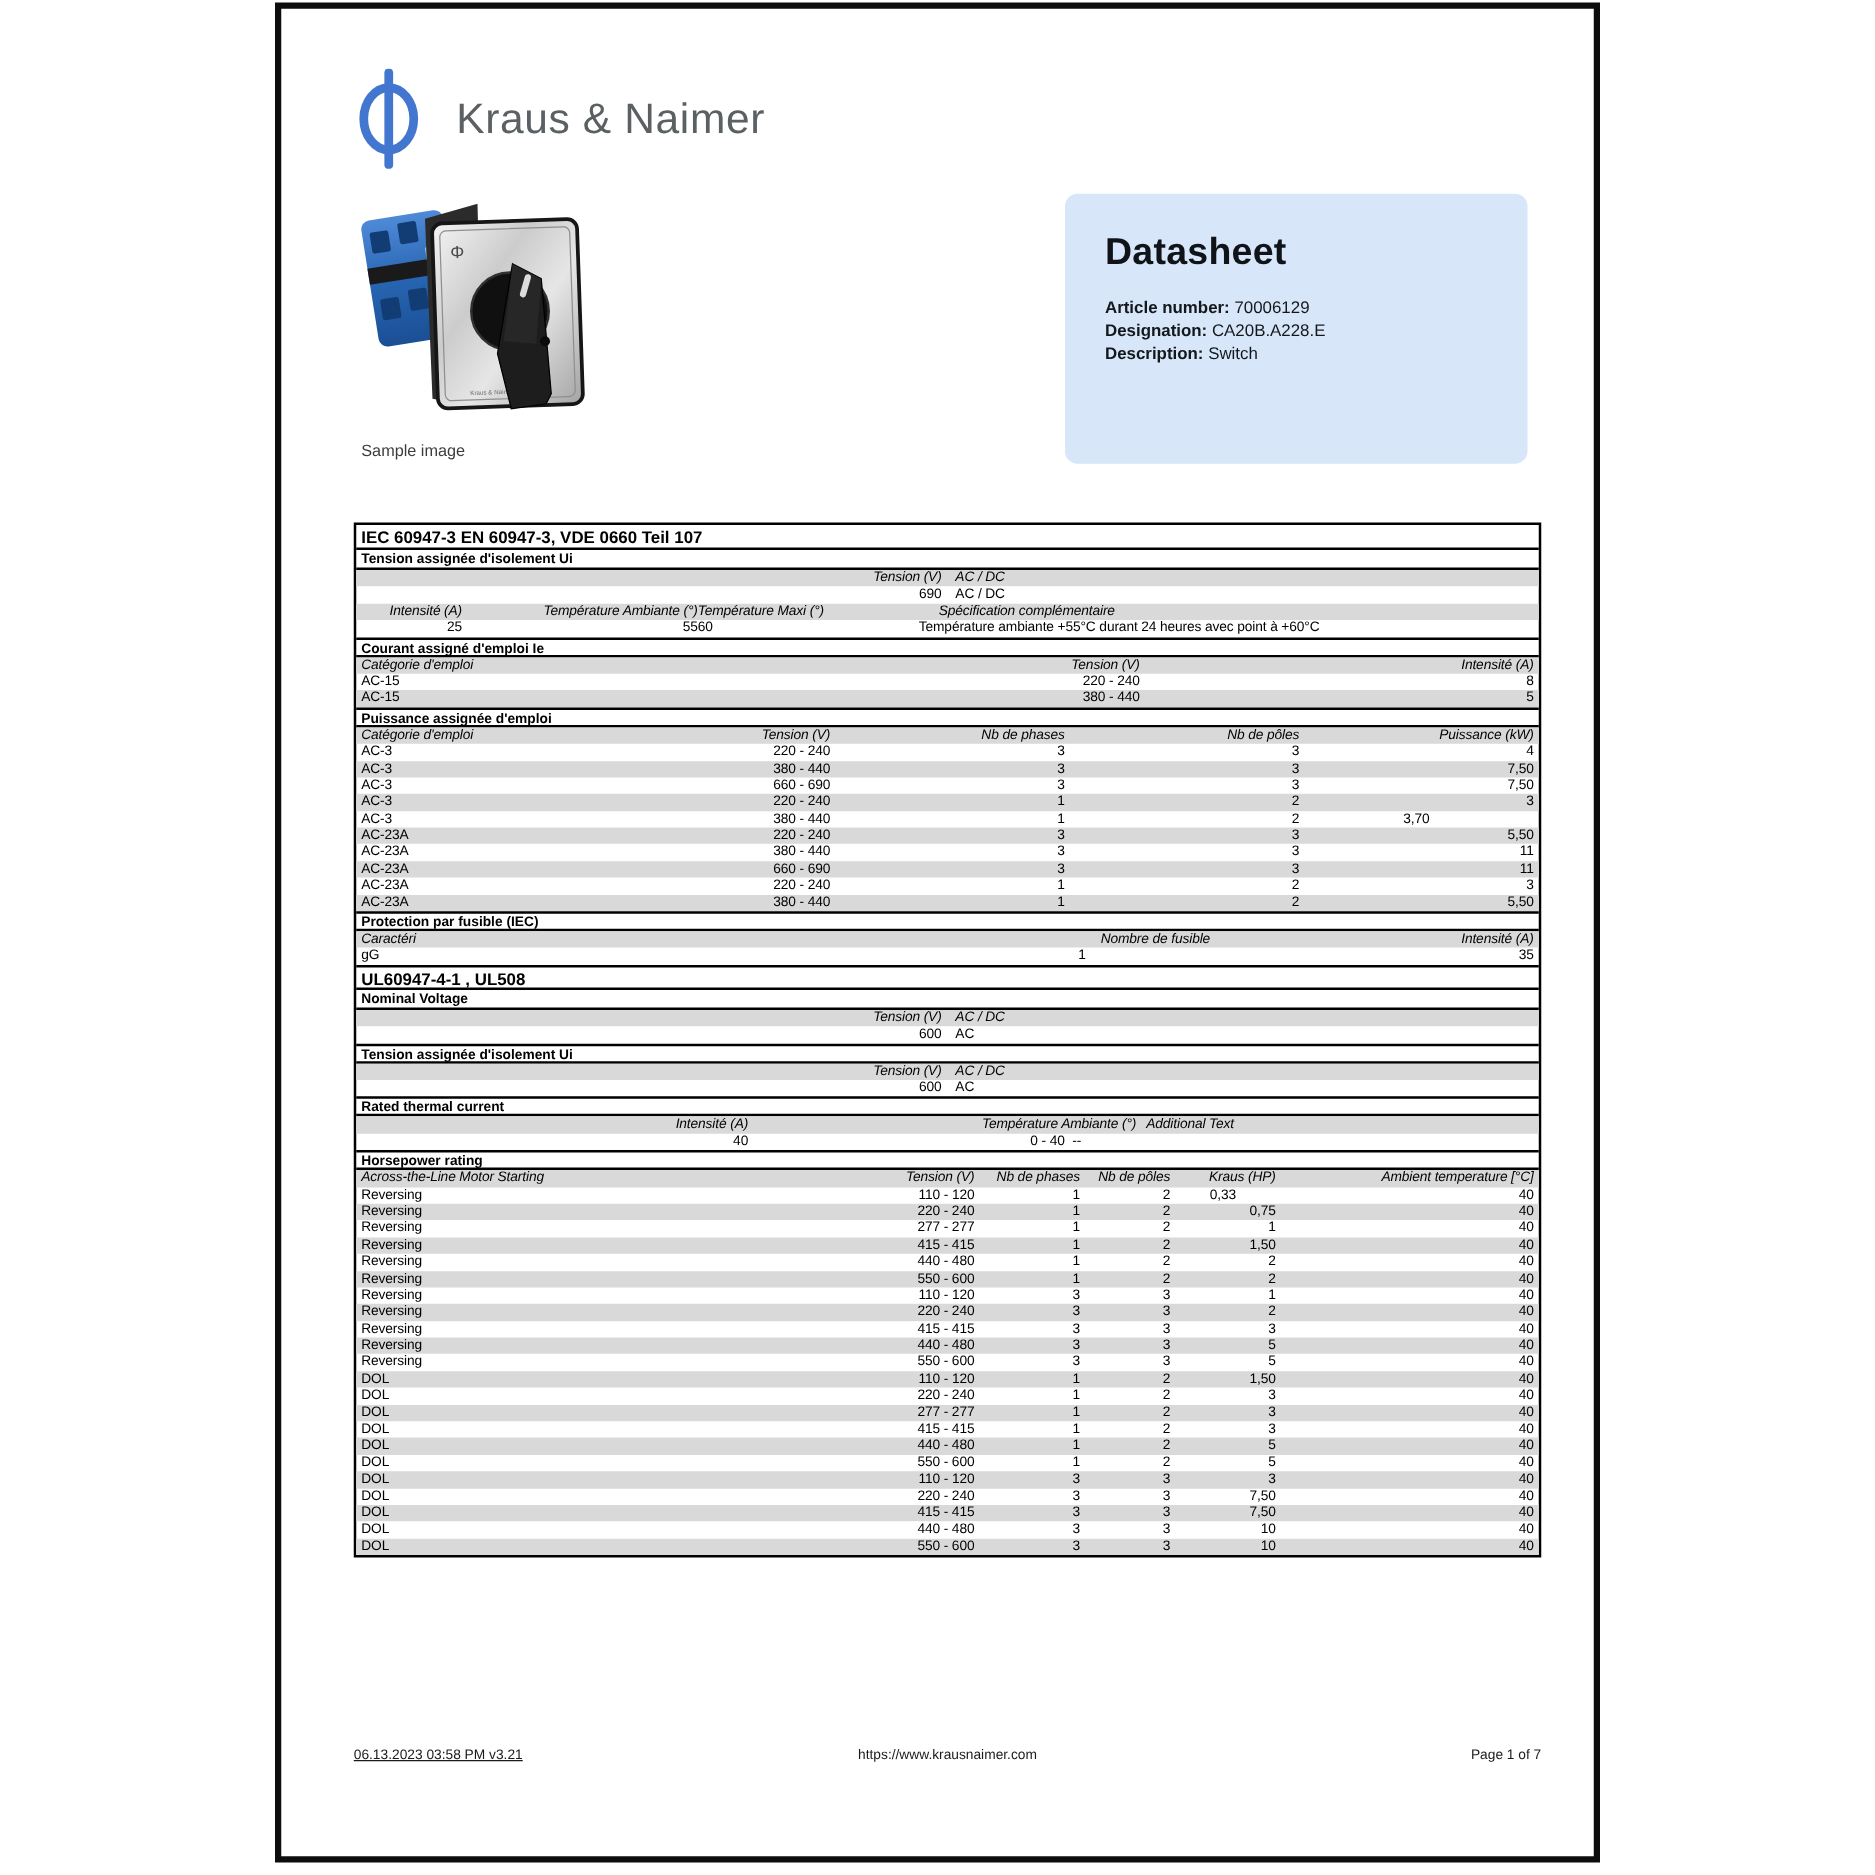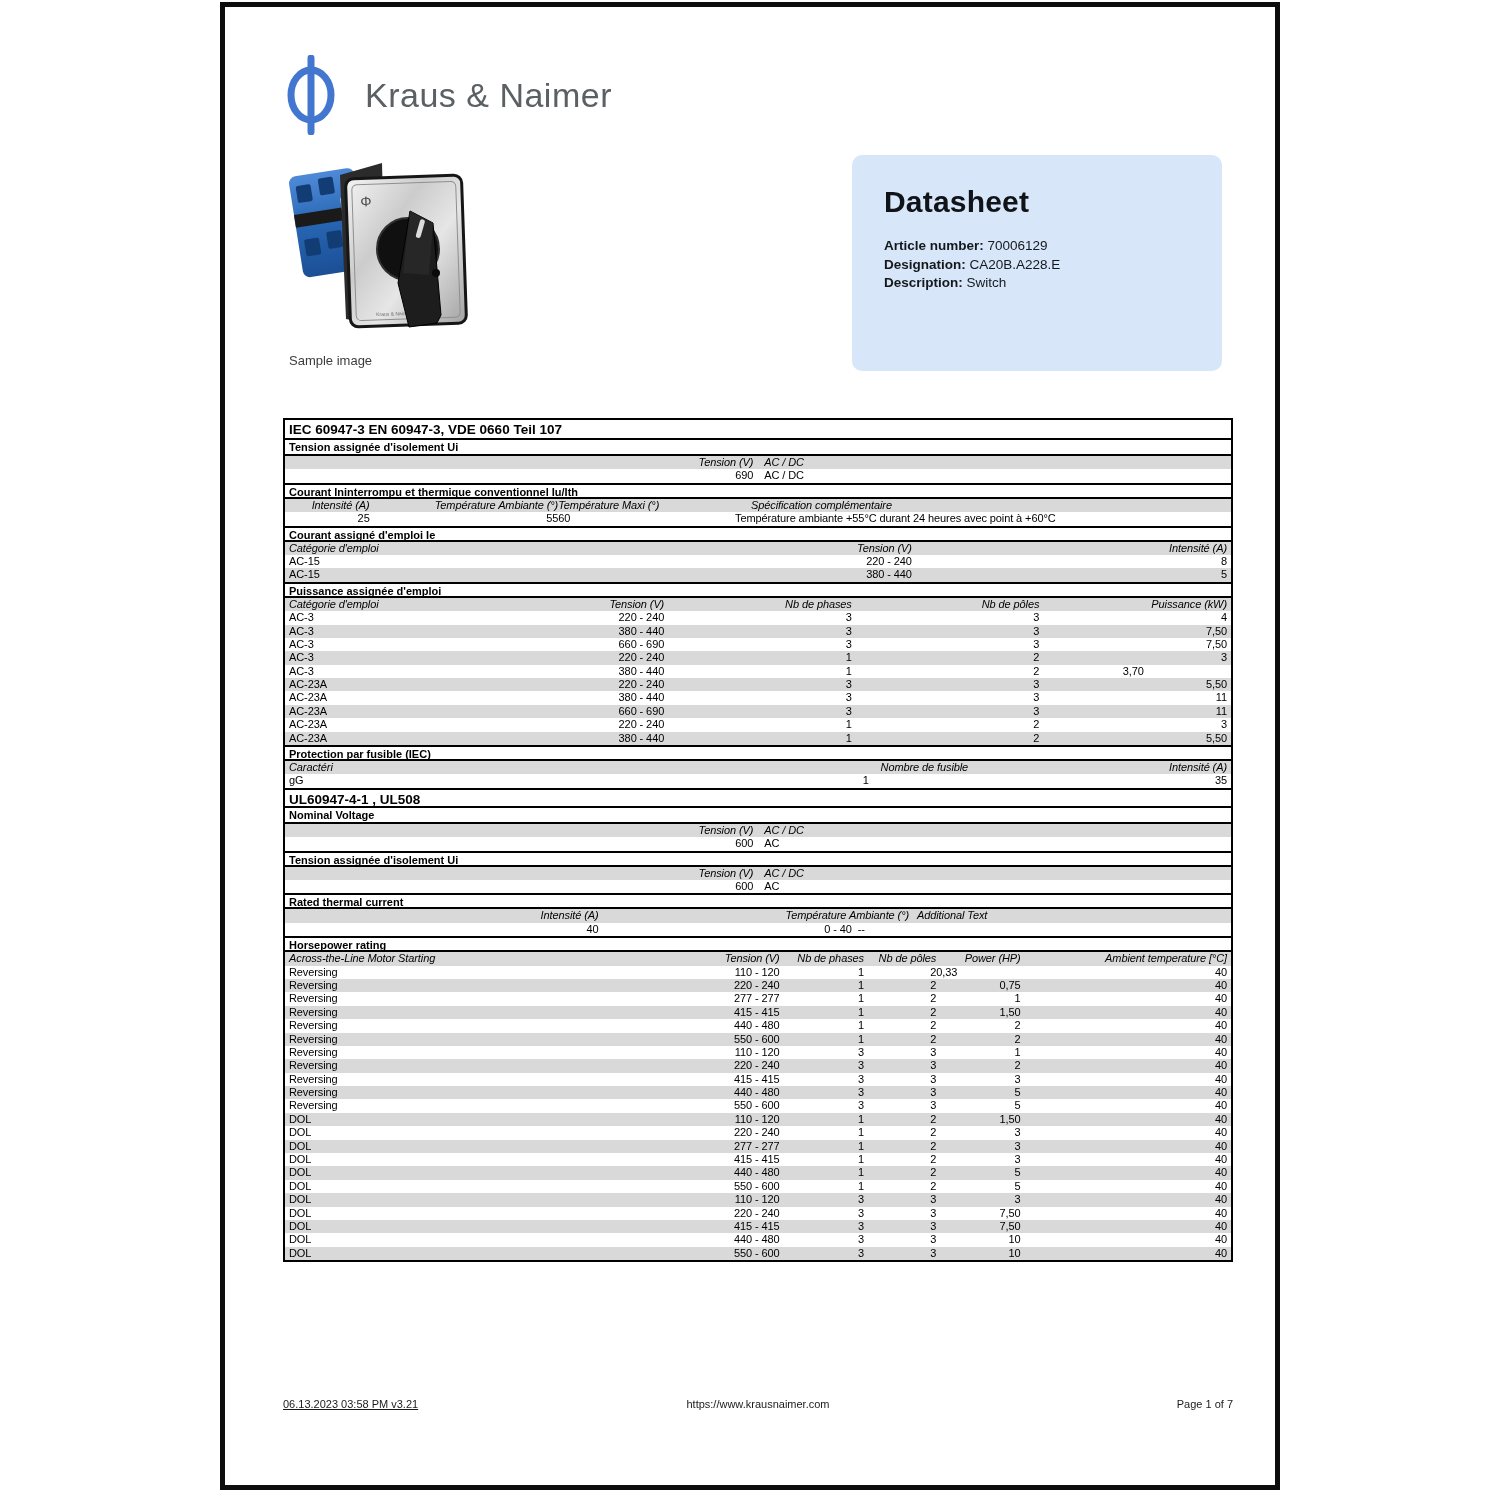--- a/index.html
+++ b/index.html
@@ -113,21 +113,20 @@
         <div class="t-title">IEC 60947-3 EN 60947-3, VDE 0660 Teil 107</div>
         <div class="t-sub">Tension assignée d'isolement Ui</div>
         <div class="t-row hdr">
           <div class="t-cell" style="width: 49.5%; text-align: right;">Tension (V)</div>
           <div class="t-cell" style="width: 50.5%; text-align: left; padding-left: 11px;">AC / DC</div>
         </div>
         <div class="t-row">
           <div class="t-cell" style="width: 49.5%; text-align: right;">690</div>
           <div class="t-cell" style="width: 50.5%; text-align: left; padding-left: 11px;">AC / DC</div>
         </div>
-        <div class="t-sub bt">Courant Ininterrompu et thermique conventionnel Iu/Ith</div>
         <div class="t-row hdr">
           <div class="t-cell" style="width: 8.6%; text-align: right;">Intensité (A)</div>
           <div class="t-cell" style="width: 20.1%; text-align: right;">Température Ambiante (°)</div>
           <div class="t-cell" style="width: 18%; text-align: left;">Température Maxi (°)</div>
           <div class="t-cell" style="width: 53.3%; text-align: left; padding-left: 24px;">Spécification complémentaire</div>
         </div>
         <div class="t-row">
           <div class="t-cell" style="width: 8.6%; text-align: right;">25</div>
           <div class="t-cell" style="width: 20.1%; text-align: right;">55</div>
           <div class="t-cell" style="width: 18%; text-align: left;">60</div>
@@ -267,29 +266,29 @@
           <div class="t-cell" style="width: 33%; text-align: right;">40</div>
           <div class="t-cell" style="width: 27%; text-align: right;">0 - 40</div>
           <div class="t-cell" style="width: 40%; text-align: left; padding-left: 6px;">--</div>
         </div>
         <div class="t-sub bt">Horsepower rating</div>
         <div class="t-row hdr">
           <div class="t-cell" style="width: 30%; text-align: left;">Across-the-Line Motor Starting</div>
           <div class="t-cell" style="width: 22.3%; text-align: right;">Tension (V)</div>
           <div class="t-cell" style="width: 9%; text-align: right;">Nb de phases</div>
           <div class="t-cell" style="width: 7.7%; text-align: right;">Nb de pôles</div>
-          <div class="t-cell" style="width: 9%; text-align: right;">Power (HP)</div>
+          <div class="t-cell" style="width: 9%; text-align: right;">Kraus (HP)</div>
           <div class="t-cell" style="width: 22%; text-align: right;">Ambient temperature [°C]</div>
         </div>
         <div class="t-row">
           <div class="t-cell" style="width: 30%; text-align: left;">Reversing</div>
           <div class="t-cell" style="width: 22.3%; text-align: right;">110 - 120</div>
           <div class="t-cell" style="width: 9%; text-align: right;">1</div>
           <div class="t-cell" style="width: 7.7%; text-align: right;">2</div>
-          <div class="t-cell" style="width: 9%; text-align: left;">0,33</div>
+          <div class="t-cell" style="width: 9%; text-align: center;">0,33</div>
           <div class="t-cell" style="width: 22%; text-align: right;">40</div>
         </div>
         <div class="t-row alt">
           <div class="t-cell" style="width: 30%; text-align: left;">Reversing</div>
           <div class="t-cell" style="width: 22.3%; text-align: right;">220 - 240</div>
           <div class="t-cell" style="width: 9%; text-align: right;">1</div>
           <div class="t-cell" style="width: 7.7%; text-align: right;">2</div>
           <div class="t-cell" style="width: 9%; text-align: right;">0,75</div>
           <div class="t-cell" style="width: 22%; text-align: right;">40</div>
         </div>

